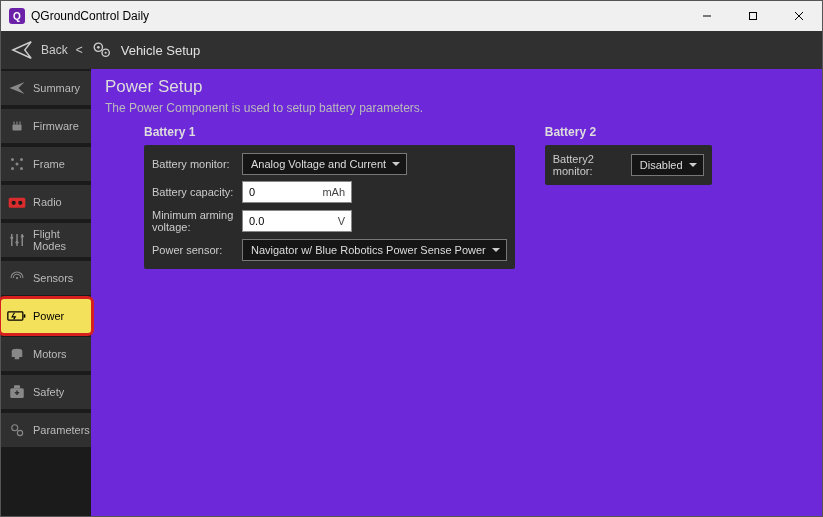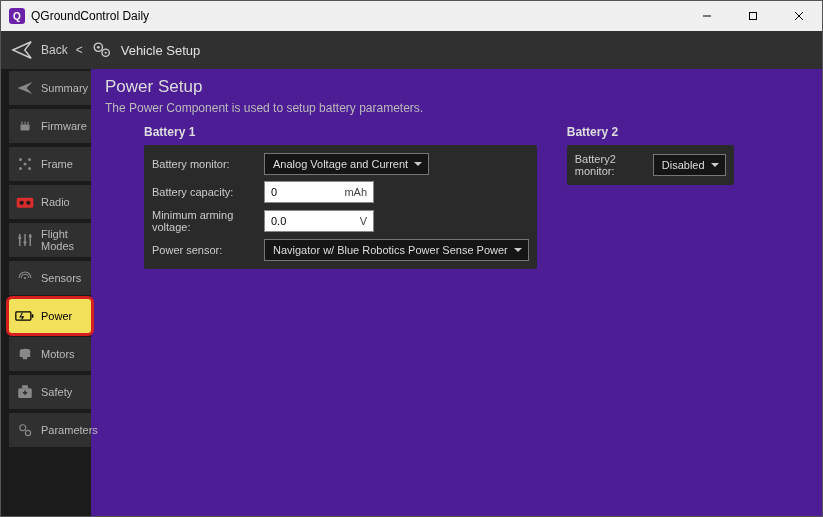--- a/index.html
+++ b/index.html
@@ -3,44 +3,44 @@
 <meta charset="utf-8">
 <style>
   * { box-sizing: border-box; margin: 0; padding: 0; font-family: "Segoe UI", Arial, sans-serif; }
   body { background: #fff; width: 823px; height: 517px; overflow: hidden; }
   .window { width: 823px; height: 517px; display: flex; flex-direction: column; border: 1px solid #555; }
   .titlebar { height: 30px; background: #f0f0f0; display: flex; align-items: center; padding-left: 8px; color: #000; font-size: 12px; }
   .titlebar .app-icon { width: 16px; height: 16px; background: #6B21A8; border-radius: 3px; margin-right: 6px; display:flex;align-items:center;justify-content:center;}
   .titlebar .app-icon span{color:#fff;font-size:10px;font-weight:bold;}
   .titlebar .spacer { flex: 1; }
   .titlebar .winbtn { width: 46px; height: 30px; display:flex;align-items:center;justify-content:center; font-size:12px; color:#000;}
-  .app-body { flex: 1; display: flex; flex-direction: column; background: #4c1d95; color: #ccc; }
+  .app-body { flex: 1; display: flex; flex-direction: column; background: #6d28d9; color: #ccc; }
   .topbar { height: 38px; background: #303030; display: flex; align-items: center; padding: 0 10px; gap: 8px; }
   .topbar .plane-icon svg{display:block;}
   .topbar .back { font-size: 12px; color:#ccc;}
   .topbar .lt { font-size:12px;color:#ccc;}
   .topbar .gears svg{display:block;}
   .topbar .title { font-size: 13px; color: #e0e0e0; }
   .content { flex:1; display:flex; }
   .sidebar { width: 90px; background: #1b1b1b; display:flex;flex-direction:column; gap:4px; padding-top:2px;}
   .side-item { height:34px; background:#303030; display:flex;align-items:center; gap:6px; padding:0 6px; font-size:11px; color:#bbb; cursor:pointer;}
   .side-item .icon{width:20px;height:20px;display:flex;align-items:center;justify-content:center;flex-shrink:0;}
   .side-item.radio .icon{color:#da2c2c;}
-  .side-wrap{position:relative;margin-left:8px;}
+  .side-wrap{position:relative;}
   .side-wrap.active .side-item{background:#f3e15b;color:#000;}
   .side-wrap.active::before{content:"";position:absolute;inset:-3px;border:3px solid #d61f1f;border-radius:6px;pointer-events:none;}
   .main { flex:1; padding: 8px 14px; display:flex;flex-direction:column;border-radius:29px; }
   .page-title { font-size:17px; color:#ddd; margin-bottom:4px;}
   .page-sub { font-size:12px; color:#bbb; margin-bottom:10px;}
   .columns { display:flex; gap:30px;padding-left:39px; }
   .section-title{font-size:12px;color:#ddd;font-weight:600;margin-bottom:6px;}
   .form-card{background:#2a2a2a;padding:8px;border-radius:2px;}
   .form-row{display:flex;align-items:center;margin-bottom:6px;}
   .form-row:last-child{margin-bottom:0;}
-  .form-label{width:112px;font-size:11px;color:#ccc;}
+  .form-label{width:90px;font-size:11px;color:#ccc;}
   .dropdown{background:#151515;border:1px solid #777;color:#ddd;font-size:11px;padding:4px 20px 4px 8px;position:relative;min-width:60px;display:inline-flex;align-items:center;}
   .dropdown::after{content:"";position:absolute;right:6px;top:50%;margin-top:-2px;border:4px solid transparent;border-top-color:#ccc;}
   .text-input{background:#fff;border:1px solid #888;width:110px;height:22px;display:flex;align-items:center;padding:0 6px;font-size:11px;color:#000;justify-content:space-between;}
   .text-input .unit{color:#444;}
   .col2 .form-row .form-label{width:78px;}
 </style>
 </head>
 <body>
 
 <div class="window">

